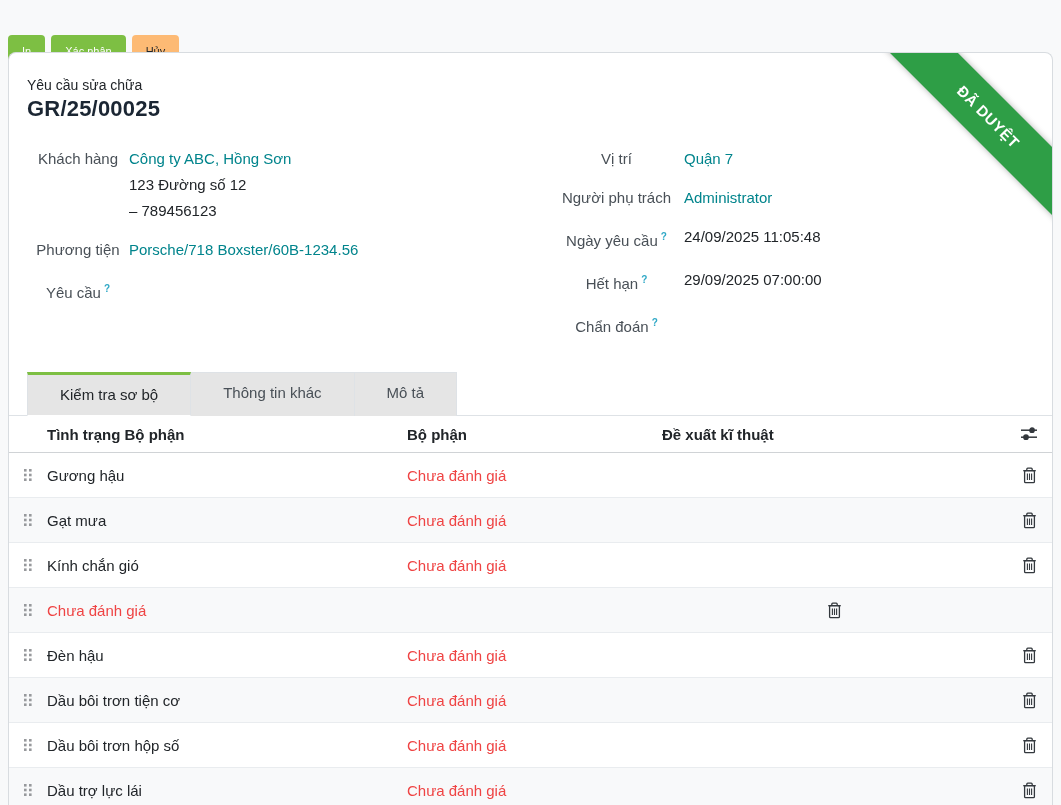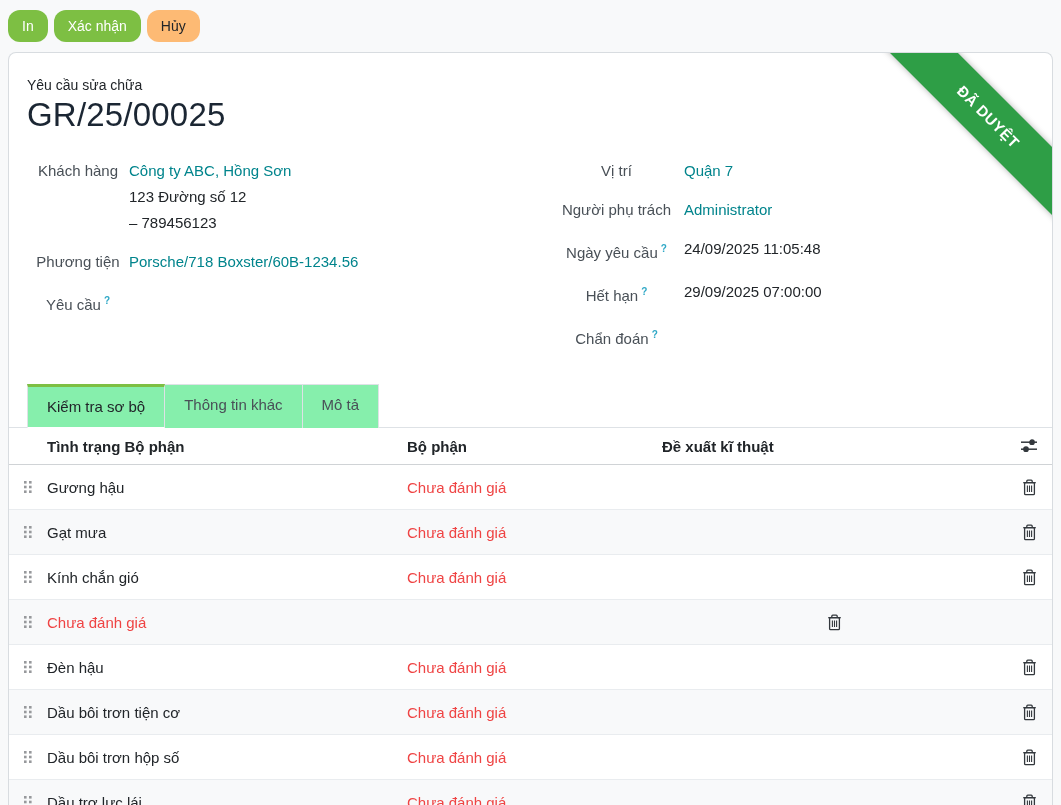--- a/index.html
+++ b/index.html
@@ -6,58 +6,58 @@
   html, body { width: 1061px; height: 805px; overflow: hidden; }
   body {
     background: #f8f9fa;
     font-family: "Liberation Sans", sans-serif;
     color: #212529;
     font-size: 15px;
   }
   
   .topbar { height: 52px; padding: 10px 8px; display: flex; gap: 6px; align-items: flex-start; }
   .btn {
-    height: 32px; padding: 0 14px; font-size: 14px; font-weight: 500;
-    border: none; border-radius: 12px; cursor: pointer;
-    font-family: "Liberation Sans", sans-serif; line-height: 30px;
+    height: 32px; padding: 0 14px; font-size: 11px; font-weight: 500;
+    border: none; border-radius: 4px; cursor: pointer;
+    font-family: "Liberation Sans", sans-serif; line-height: 30px; margin-top: 25px;
   }
   .btn.primary { background: #7dbf43; color: #fff; }
   .btn.secondary { background: #fdba74; color: #212529; }
   
   .card {
     position: relative; margin: 0 8px; height: 753px;
     background: #fff; border: 1px solid #d8dce0; border-bottom: none;
     border-radius: 8px 8px 0 0; overflow: hidden;
   }
   
   .ribbon-wrap { position: absolute; top: 0; right: 0; width: 212px; height: 212px; overflow: hidden; pointer-events: none; }
   .ribbon {
     position: absolute; top: 40px; right: -66px; width: 260px; height: 48px;
     line-height: 48px; text-align: center; transform: rotate(45deg);
     background: #2e9e46; color: #fff; font-size: 15px; font-weight: 700;
     letter-spacing: .5px; box-shadow: 0 0 6px rgba(0,0,0,.3);
   }
   .sheet-head { padding: 24px 18px 0 18px; }
   .doc-type { font-size: 14px; font-weight: 500; color: #212529; }
-  .doc-ref { font-size: 33px; font-weight: 400; color: #1b2633; margin: 3px 0 24px 0; letter-spacing: .2px; }
+  .doc-ref { font-size: 22px; font-weight: 700; color: #1b2633; margin: 3px 0 24px 0; letter-spacing: .2px; }
   
   .fields { display: grid; grid-template-columns: 522px 1fr; align-items: start; }
   .fgroup .frow { display: flex; margin-bottom: 13px; line-height: 26px; }
   .fgroup.left .flabel { width: 102px; flex: 0 0 102px; }
   .fgroup.right .flabel { width: 135px; flex: 0 0 135px; }
   .flabel { color: #495057; text-align: center; }
   .fvalue { color: #212529; }
   a.link { color: #00848c; text-decoration: none; cursor: pointer; }
   .help { font-size: 10px; color: #2fa8c6; vertical-align: super; margin-left: 3px; font-weight: 700; }
   .multi div { line-height: 26px; }
   
   .tabs { display: flex; margin-top: 19px; padding-left: 18px; border-bottom: 1px solid #dee2e6; height: 44px; }
   .tab {
-    padding: 0 19px; line-height: 40px; color: #495057; cursor: pointer;
-    border: 1px solid #dee2e6; border-bottom: none; background: #86efac; margin-bottom: -1px;
+    padding: 0 32px; line-height: 40px; color: #495057; cursor: pointer;
+    border: 1px solid #dee2e6; border-bottom: none; background: #e5e5e5; margin-bottom: -1px;
   }
   .tab.active { border-top: 3px solid #7dbf43; line-height: 39px; color: #212529; border-bottom: 1px solid #fff; }
   .tab + .tab { border-left: none; }
   .tab.inactive { border-top: 1px solid #dee2e6; }
   
   .thead, .trow { display: grid; grid-template-columns: 38px 360px 255px 1fr 46px; align-items: center; }
   .thead { height: 37px; border-bottom: 1px solid #d0d3d6; font-weight: 700; color: #212529; }
   .trow { height: 45px; border-bottom: 1px solid #e9ecef; background: #fff; }
   .tbody .trow:nth-of-type(even) { background: #f8f9fa; }
   .cell { overflow: hidden; white-space: nowrap; }

